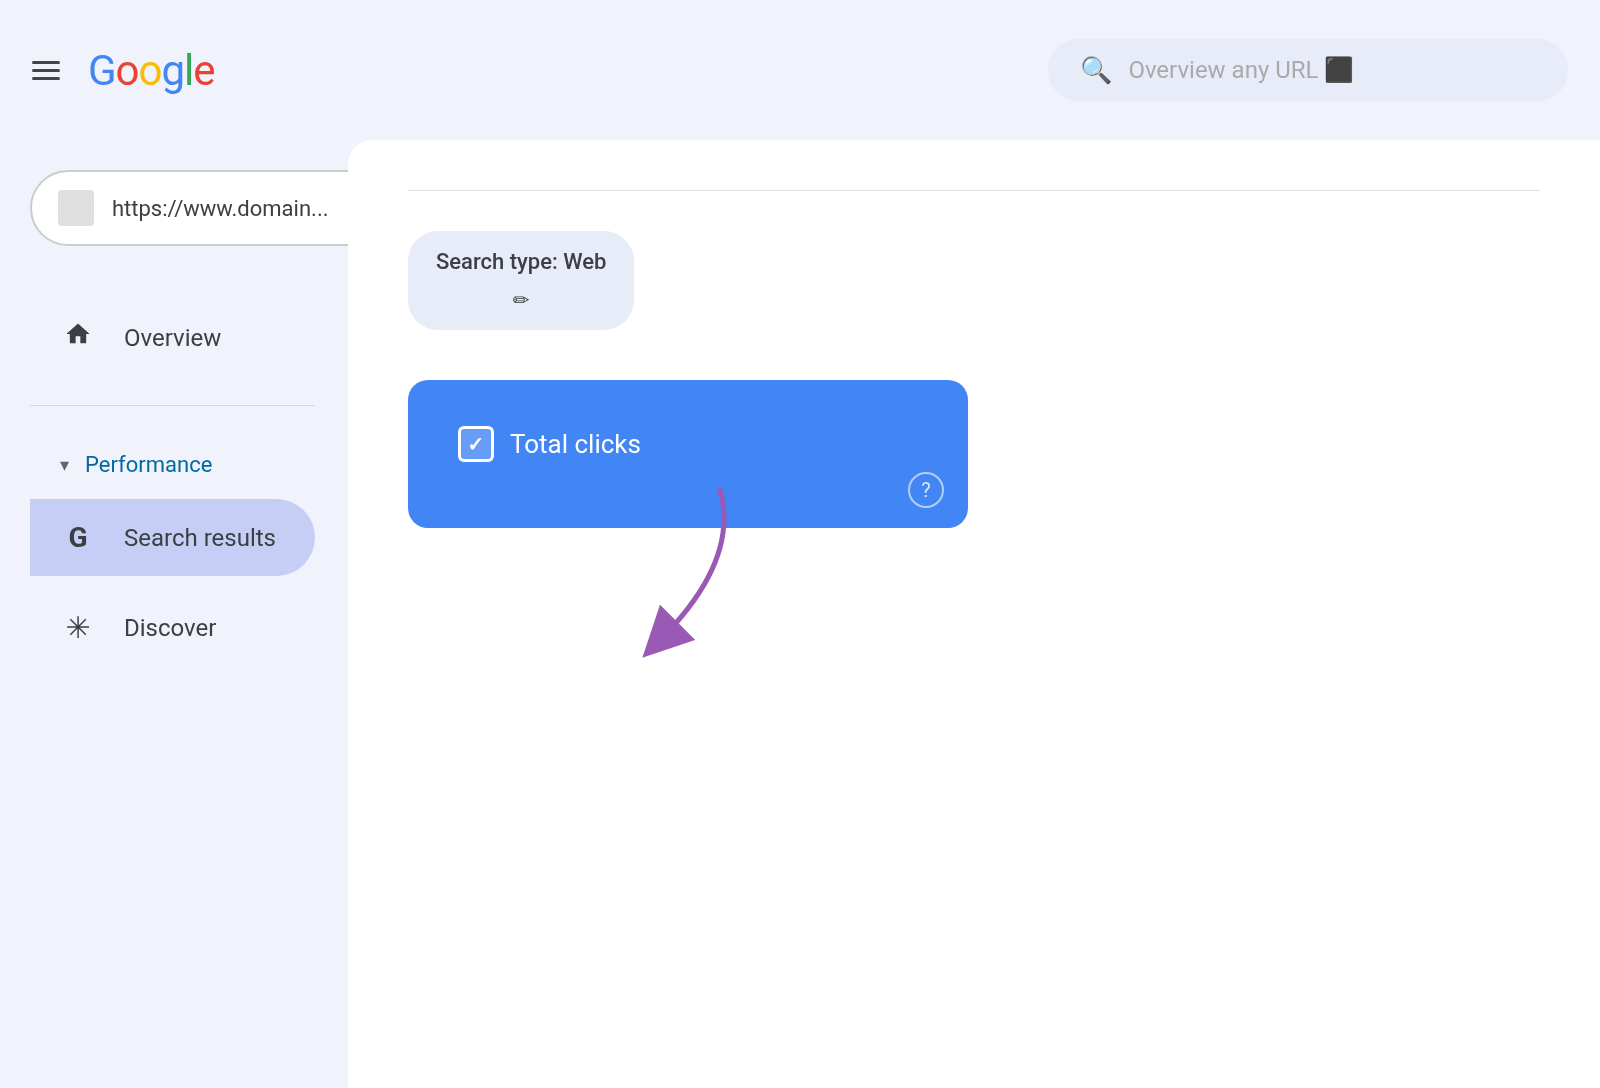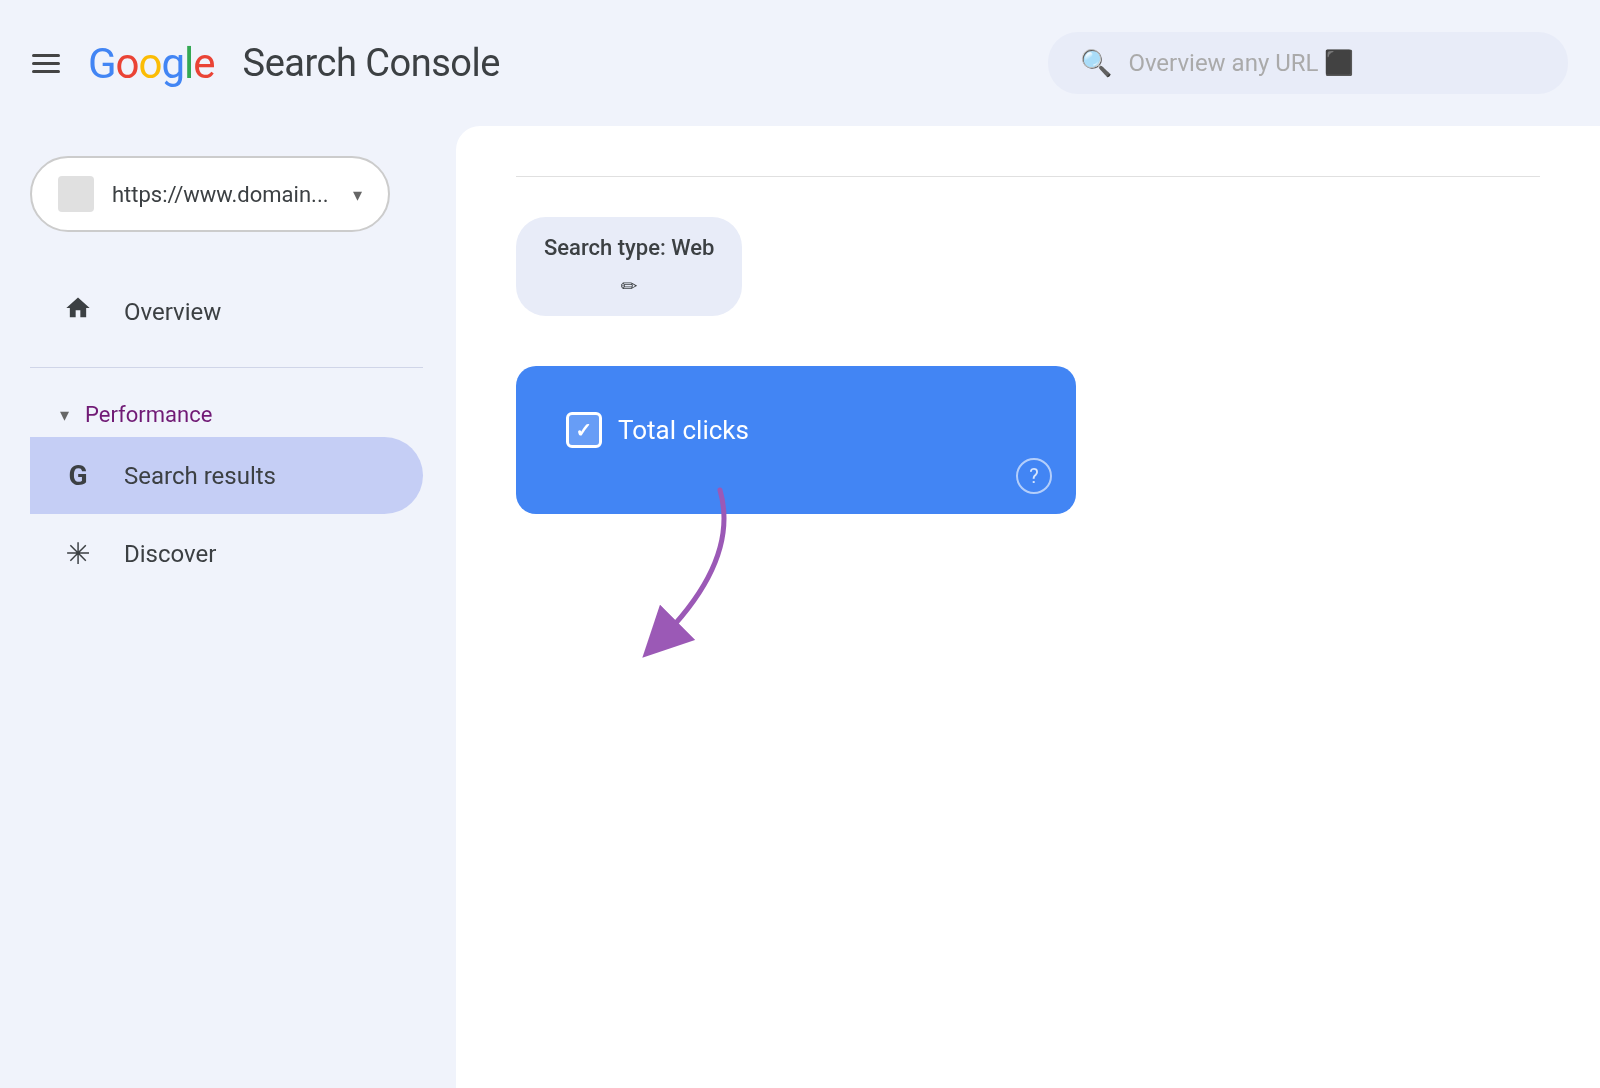--- a/index.html
+++ b/index.html
@@ -12,21 +12,21 @@
       overflow: hidden;
       display: flex;
       flex-direction: column;
     }
 
     
     .header {
       display: flex;
       align-items: center;
       padding: 0 32px;
-      height: 126px;
+      height: 140px;
       background: #f0f3fb;
       border-bottom: none;
       gap: 24px;
       justify-content: flex-end;
     }
 
     .header-left {
       display: flex;
       align-items: center;
       gap: 28px;
@@ -92,26 +92,26 @@
 
     
     .main {
       display: flex;
       flex: 1;
       overflow: hidden;
     }
 
     
     .sidebar {
-      width: 456px;
+      width: 348px;
       background: #f0f3fb;
       padding: 30px 3px 30px 30px;
       display: flex;
       flex-direction: column;
-      gap: 0;
+      gap: 12px;
     }
 
     .domain-selector {
       display: flex;
       align-items: center;
       gap: 18px;
       border: 2px solid #ccc;
       border-radius: 40px;
       padding: 18px 26px;
       background: white;
@@ -181,21 +181,21 @@
       cursor: pointer;
     }
 
     .nav-section-chevron {
       font-size: 18px;
       color: #666;
     }
 
     .nav-section-label {
       font-size: 22px;
-      color: #701a75;
+      color: #0369a1;
       font-weight: 400;
     }
 
     
     .right-panel {
       flex: 1;
       background: white;
       border-radius: 24px 0 0 0;
       padding: 50px 60px;
       overflow: hidden;
@@ -321,21 +321,20 @@
 <div class="header">
   <div class="header-left">
     <div class="hamburger-icon">
       <span></span>
       <span></span>
       <span></span>
     </div>
     <div class="google-logo">
       <span class="g-blue">G</span><span class="g-red">o</span><span class="g-yellow">o</span><span class="g-blue">g</span><span class="g-green">l</span><span class="g-red">e</span>
     </div>
-    <div class="header-title">Search Console</div>
   </div>
   <div class="header-right">
     <div class="search-bar">
       <span class="search-bar-icon">🔍</span>
       <span class="search-bar-text">Overview any URL ⬛</span>
     </div>
   </div>
 </div>
 
 <div class="main">

